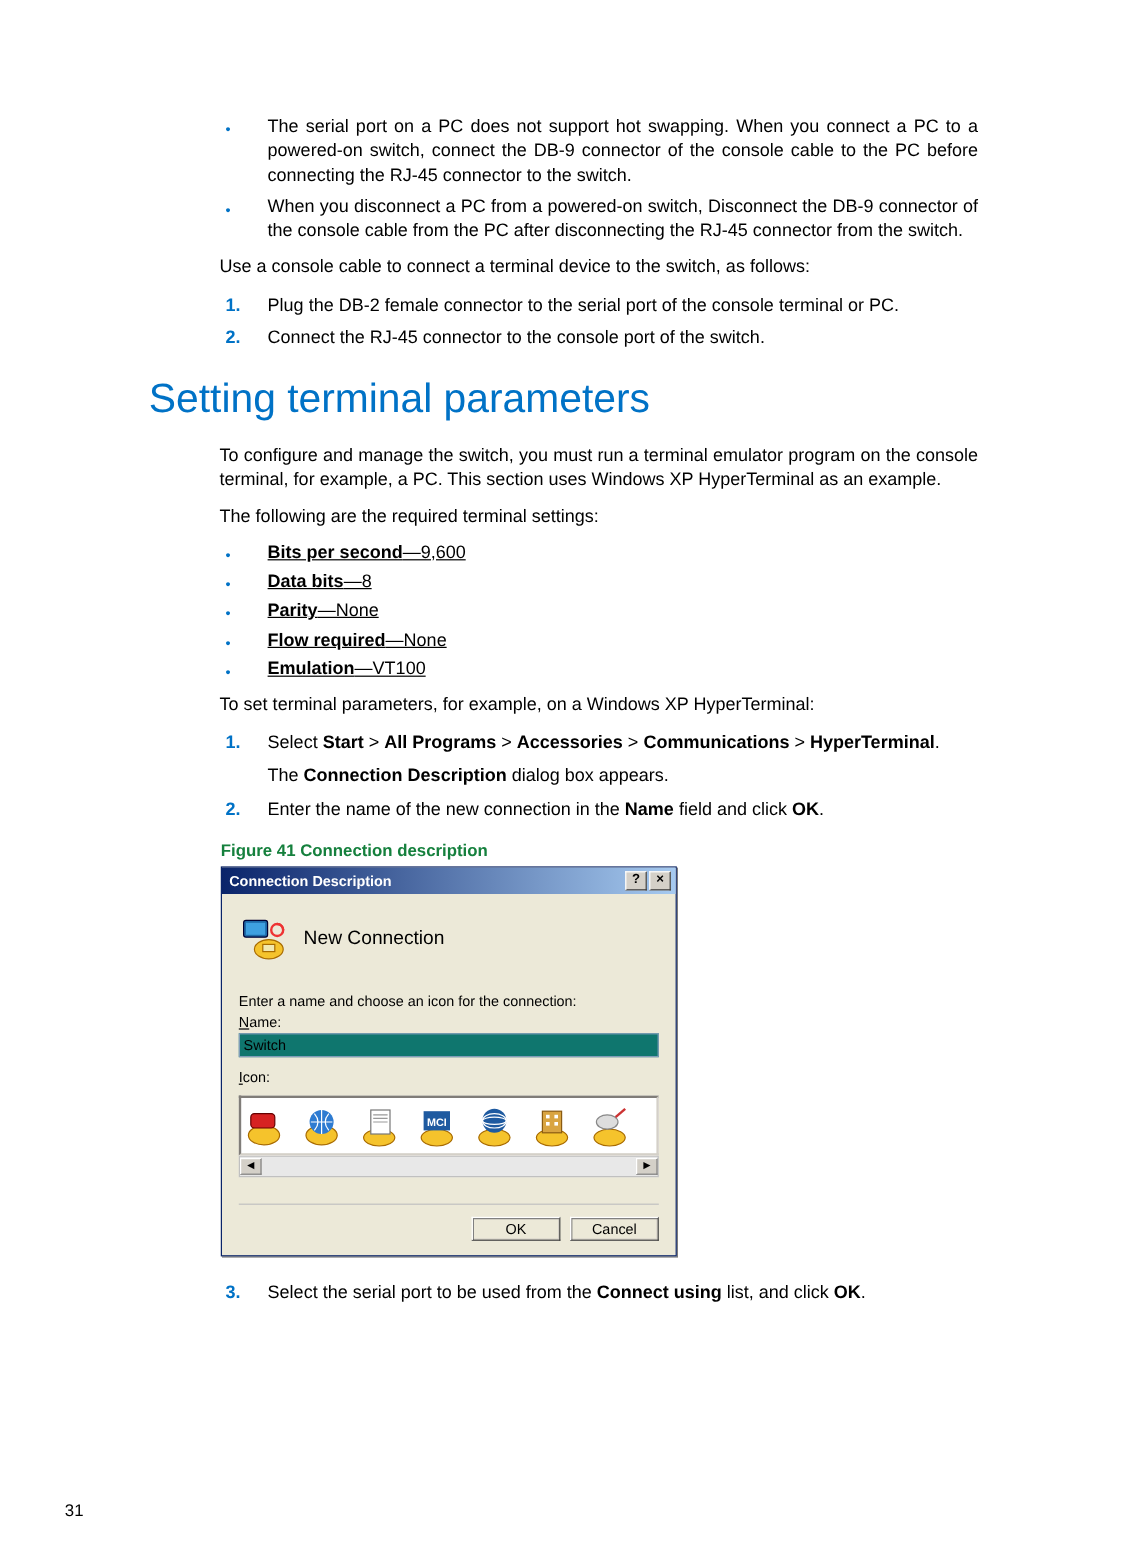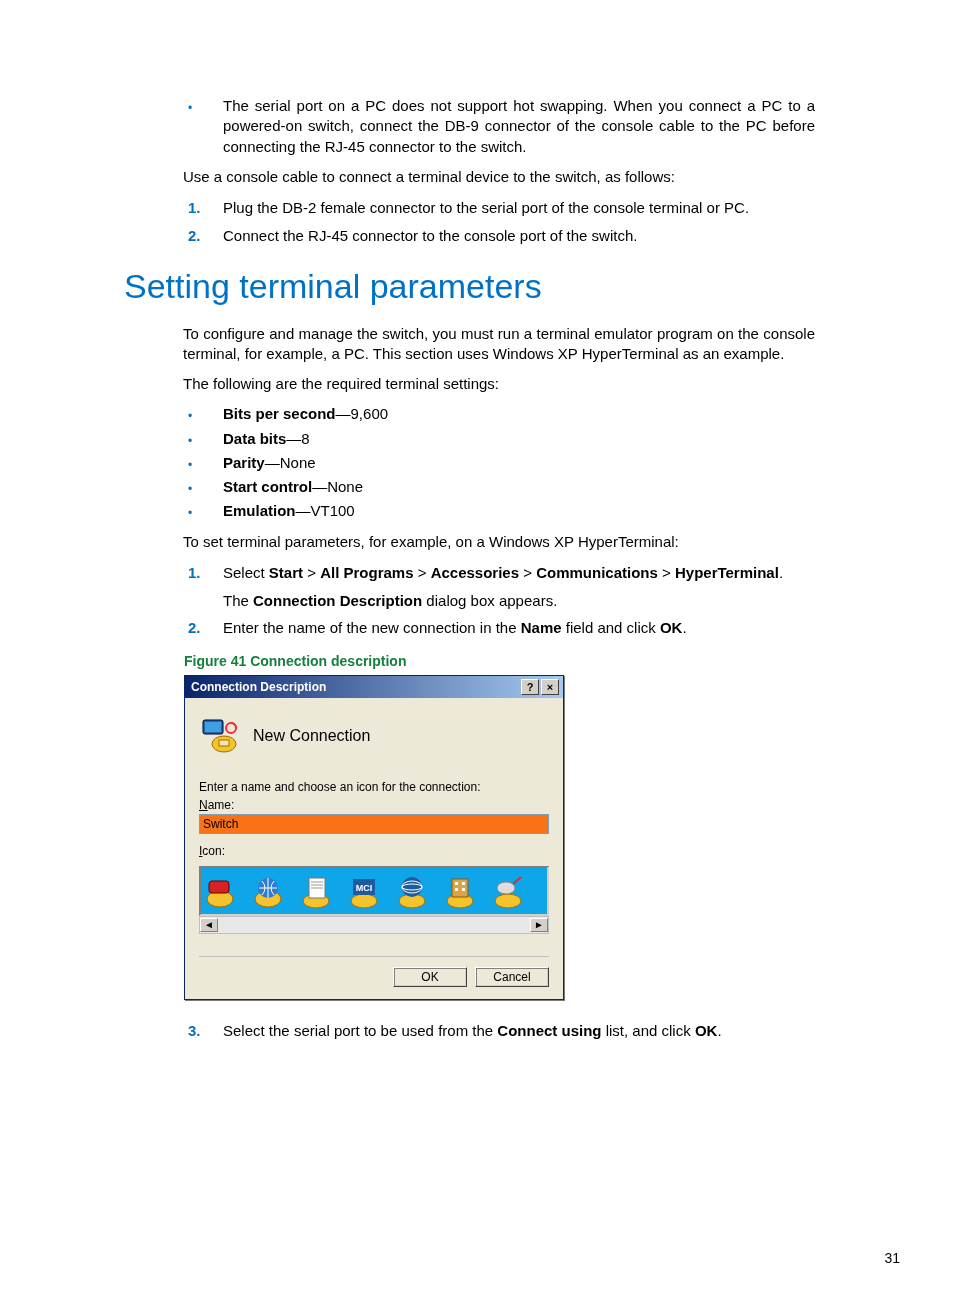--- a/index.html
+++ b/index.html
@@ -15,21 +15,21 @@
     margin: 0 auto;
     padding: 90px 85px 40px 54px;
     box-sizing: border-box;
     position: relative;
   }
   .page-number {
     position: absolute;
     bottom: 30px;
     left: 0;
     width: 100%;
-    text-align: right;
+    text-align: left;
     font-size: 14px;
   }
   h1 {
     color: #0072c6;
     font-weight: 300;
     font-size: 34px;
     margin: 20px 0 18px 16px;
   }
   p {
     font-size: 15px;
@@ -55,20 +55,21 @@
   ul.bullets > li::before {
     content: "•";
     color: #0072c6;
     position: absolute;
     left: 80px;
     top: 4px;
     font-size: 12px;
   }
   ul.bullets.tight > li {
     margin: 4px 0;
+    text-decoration: underline;
   }
   ol.numbered {
     list-style: none;
     padding: 0;
     margin: 6px 0 10px 0;
     counter-reset: step;
   }
   ol.numbered > li {
     position: relative;
     padding-left: 115px;
@@ -149,30 +150,30 @@
   .field-label {
     font-size: 12px;
     margin: 4px 0 2px 0;
     display: block;
   }
   .underline-first::first-letter { text-decoration: underline; }
   .text-input {
     width: 100%;
     box-sizing: border-box;
     border: 1px solid #7f9db9;
-    background: #f97316;
+    background: #0f766e;
     font-size: 12px;
     padding: 2px 3px;
     font-family: Tahoma, Arial, sans-serif;
   }
   .icon-row {
     margin-top: 8px;
   }
   .icon-strip {
-    background: #0ea5e9;
+    background: #ffffff;
     border: 2px inset #d4d0c8;
     padding: 4px 2px 2px 2px;
     display: flex;
     gap: 14px;
     overflow: hidden;
     position: relative;
     height: 40px;
     align-items: center;
   }
   .icon-strip .iconitem svg { display: block; }
@@ -215,39 +216,40 @@
     font-family: Tahoma, Arial, sans-serif;
   }
 </style>
 </head>
 <body>
 
 <div class="page">
 
   <ul class="bullets">
     <li>The serial port on a PC does not support hot swapping. When you connect a PC to a powered-on switch, connect the DB-9 connector of the console cable to the PC before connecting the RJ-45 connector to the switch.</li>
+    <li>When you disconnect a PC from a powered-on switch, Disconnect the DB-9 connector of the console cable from the PC after disconnecting the RJ-45 connector from the switch.</li>
   </ul>
 
   <p class="indent">Use a console cable to connect a terminal device to the switch, as follows:</p>
 
   <ol class="numbered">
     <li>Plug the DB-2 female connector to the serial port of the console terminal or PC.</li>
     <li>Connect the RJ-45 connector to the console port of the switch.</li>
   </ol>
 
   <h1>Setting terminal parameters</h1>
 
   <p class="indent" style="text-align:justify">To configure and manage the switch, you must run a terminal emulator program on the console terminal, for example, a PC. This section uses Windows XP HyperTerminal as an example.</p>
   <p class="indent">The following are the required terminal settings:</p>
 
   <ul class="bullets tight" id="settings-list">
       <li><b>Bits per second</b>—9,600</li>
       <li><b>Data bits</b>—8</li>
       <li><b>Parity</b>—None</li>
-      <li><b>Start control</b>—None</li>
+      <li><b>Flow required</b>—None</li>
       <li><b>Emulation</b>—VT100</li>
     </ul>
 
   <p class="indent">To set terminal parameters, for example, on a Windows XP HyperTerminal:</p>
 
   <ol class="numbered" id="main-steps">
       <li>Select <b>Start</b> &gt; <b>All Programs</b> &gt; <b>Accessories</b> &gt; <b>Communications</b> &gt; <b>HyperTerminal</b>.<span class="subtext">The <b>Connection Description</b> dialog box appears.</span></li>
       <li>Enter the name of the new connection in the <b>Name</b> field and click <b>OK</b>.</li>
     </ol>
 

